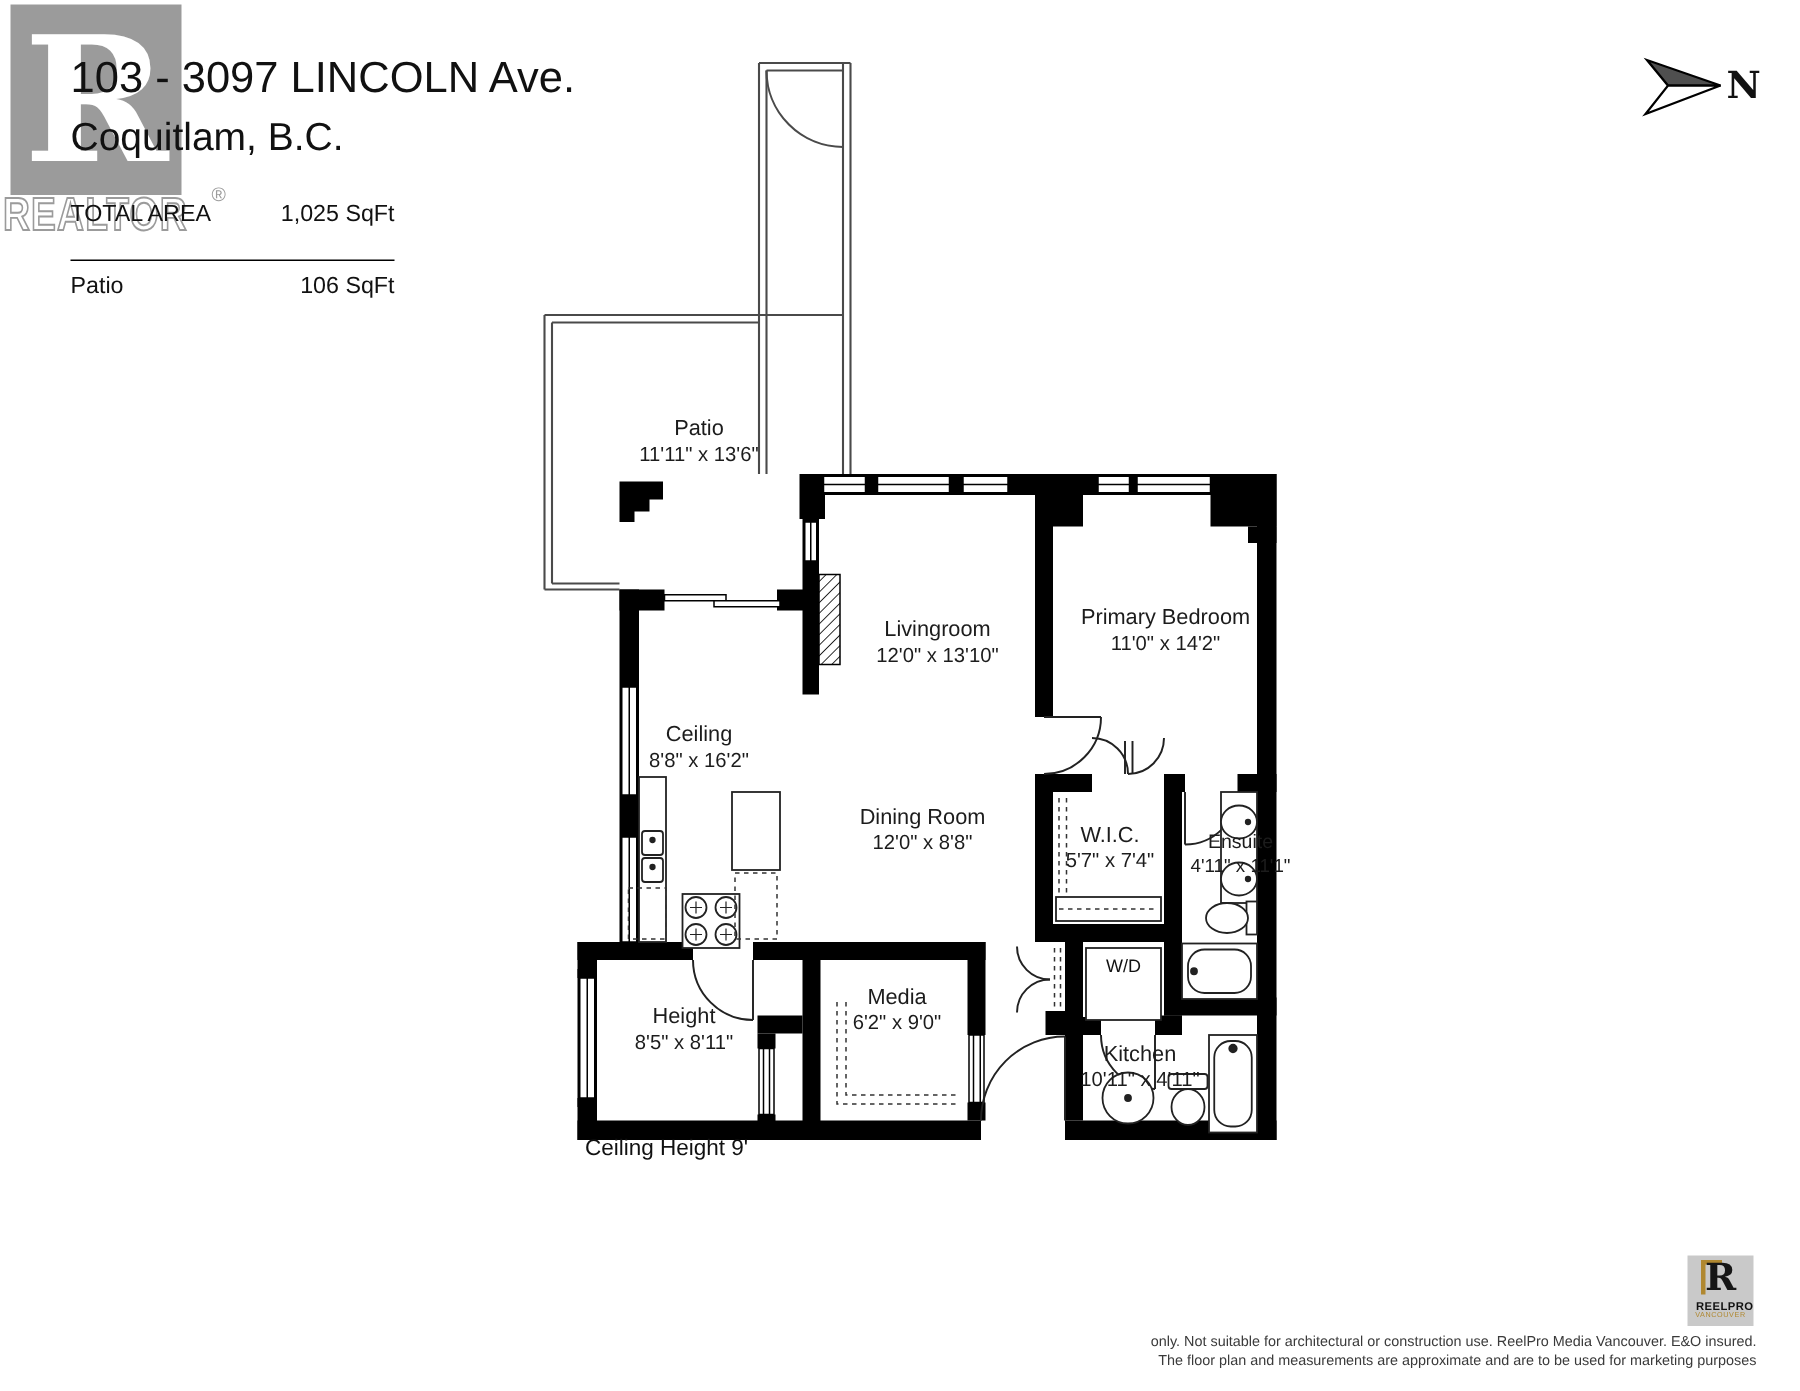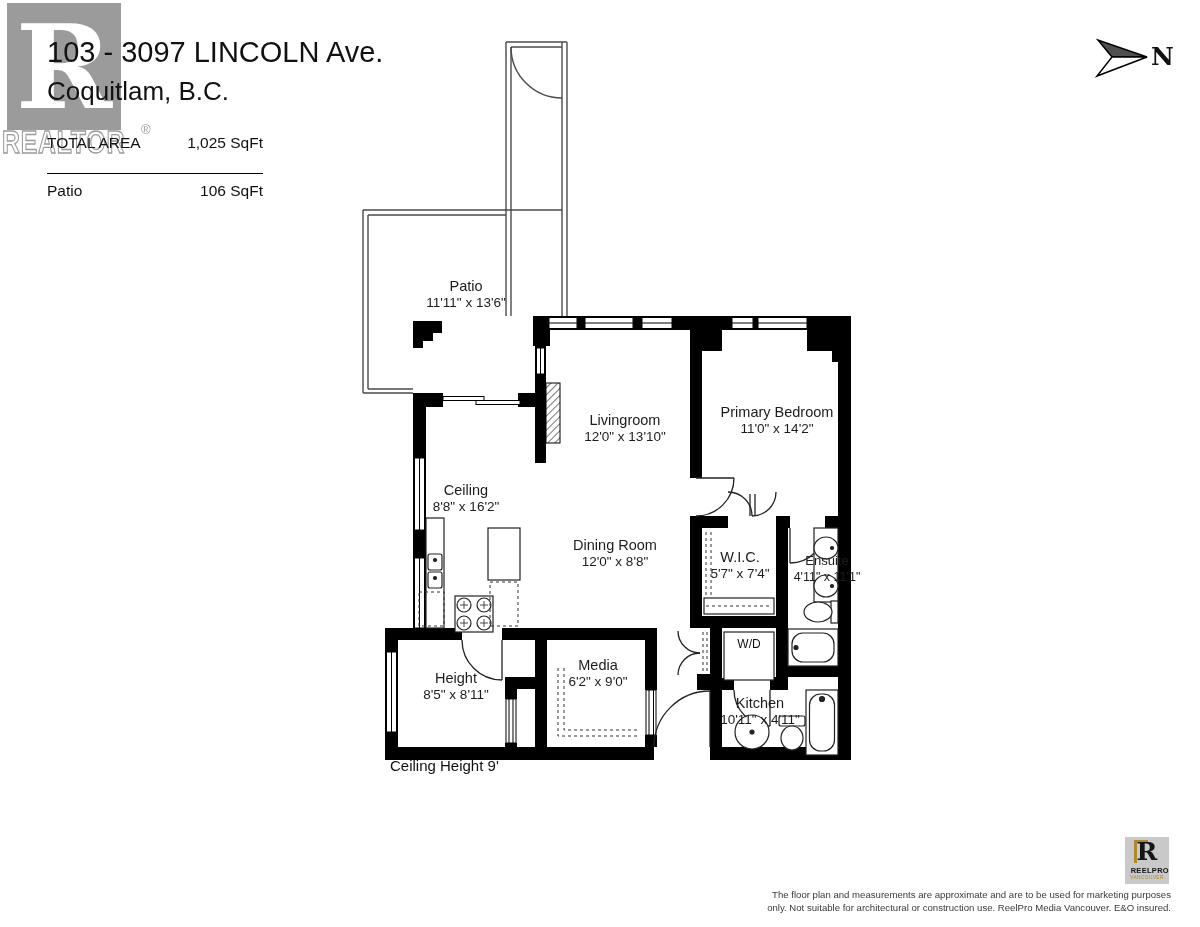--- a/index.html
+++ b/index.html
@@ -278,15 +278,15 @@
 <div class="wd-label">W/D</div>
 <div class="ceiling">Ceiling Height  9'</div>
 
 <div class="logo-box">
   <div class="logo-gold"></div>
   <div class="logo-r">R</div>
   <div class="logo-title">REELPRO</div>
   <div class="logo-sub">VANCOUVER</div>
 </div>
 <div class="disclaimer">
+  <div>only. Not suitable for architectural or construction use. ReelPro Media Vancouver. E&amp;O insured.</div>
   <div>The floor plan and measurements are approximate and are to be used for marketing purposes</div>
-  <div>only. Not suitable for architectural or construction use. ReelPro Media Vancouver. E&amp;O insured.</div>
 </div>
 
 </body></html>

